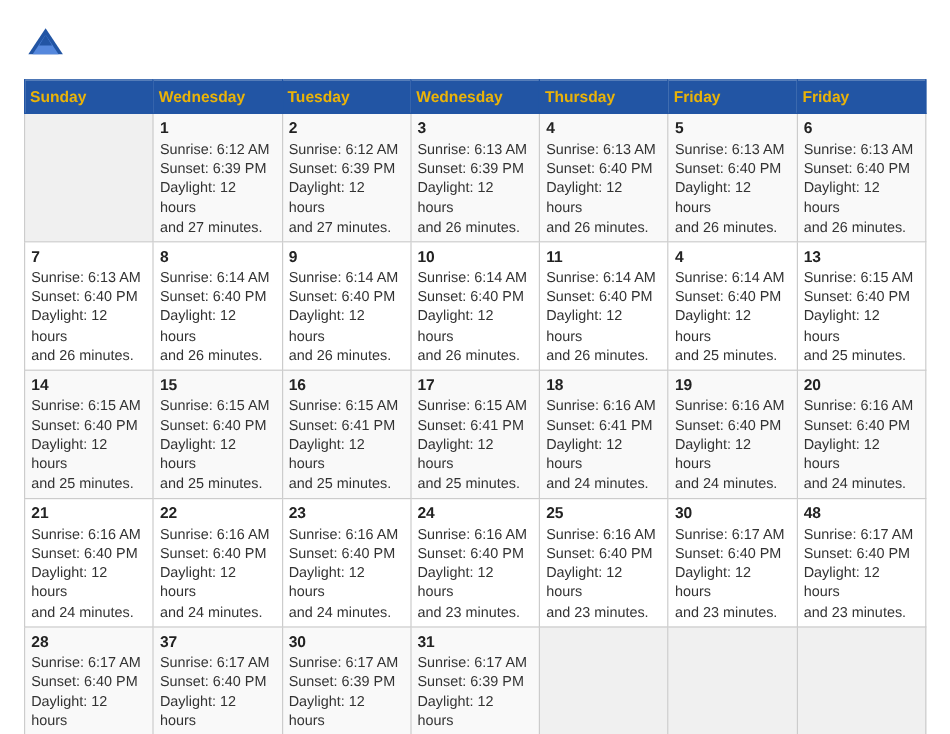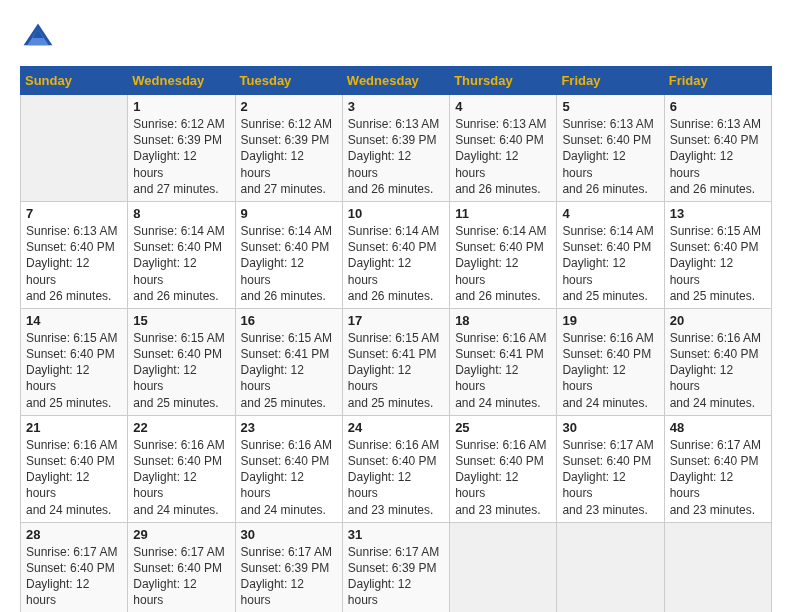--- a/index.html
+++ b/index.html
@@ -238,21 +238,21 @@
           <span class="day-number">48</span>
           <div class="day-info">Sunrise: 6:17 AM<br>Sunset: 6:40 PM<br>Daylight: 12 hours<br>and 23 minutes.</div>
         </td>
       </tr>
       <tr>
         <td>
           <span class="day-number">28</span>
           <div class="day-info">Sunrise: 6:17 AM<br>Sunset: 6:40 PM<br>Daylight: 12 hours<br>and 23 minutes.</div>
         </td>
         <td>
-          <span class="day-number">29</span>
+          <span class="day-number">37</span>
           <div class="day-info">Sunrise: 6:17 AM<br>Sunset: 6:40 PM<br>Daylight: 12 hours<br>and 22 minutes.</div>
         </td>
         <td>
           <span class="day-number">30</span>
           <div class="day-info">Sunrise: 6:17 AM<br>Sunset: 6:39 PM<br>Daylight: 12 hours<br>and 22 minutes.</div>
         </td>
         <td>
           <span class="day-number">31</span>
           <div class="day-info">Sunrise: 6:17 AM<br>Sunset: 6:39 PM<br>Daylight: 12 hours<br>and 22 minutes.</div>
         </td>

